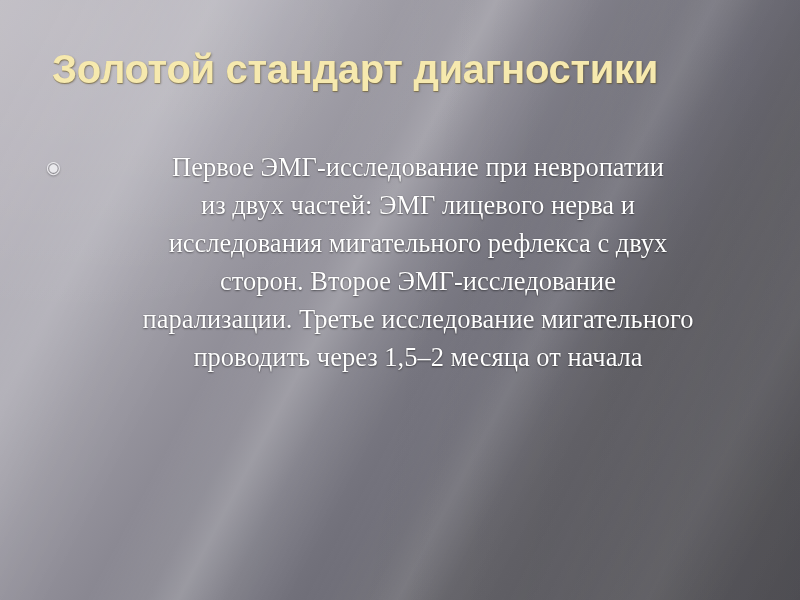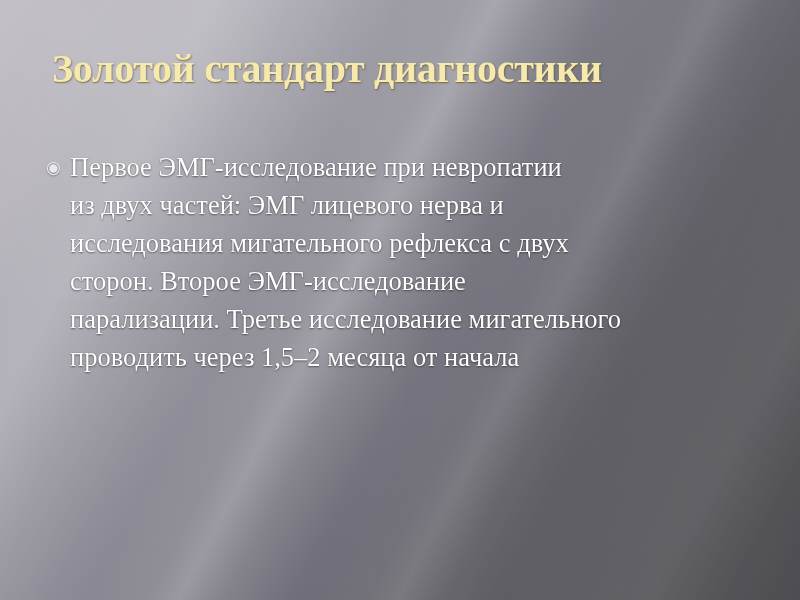--- a/index.html
+++ b/index.html
@@ -81,21 +81,21 @@
         rgba(0,0,0,0.00) 50%,
         rgba(0,0,0,0.05) 78%,
         rgba(0,0,0,0.09) 100%);
   }
 
   .title {
     position: absolute;
     left: 52px;
     top: 44px;
     width: 730px;
-    font-family: Liberation Serif, serif;
+    font-family: Liberation Sans, sans-serif;
     font-weight: bold;
     font-size: 40px;
     line-height: 50px;
     letter-spacing: -0.3px;
     color: #f6e9ae;
     white-space: nowrap;
     text-shadow:
       0 1px 0 rgba(120,100,40,0.45),
       1px 1px 2px rgba(60,50,20,0.40);
   }
@@ -126,20 +126,21 @@
   }
 
   .bullet-text {
     flex: 1 1 auto;
     font-size: 26.5px;
     line-height: 38px;
     color: #ffffff;
     text-shadow:
       0 1px 2px rgba(0,0,0,0.45),
       0 0 1px rgba(0,0,0,0.30);
+    text-align: center;
   }
 
   .bullet-text .ln { display: block; white-space: nowrap; }
 </style>
 </head>
 <body>
 
 <div class="slide">
 
   <div class="streaks"></div>

